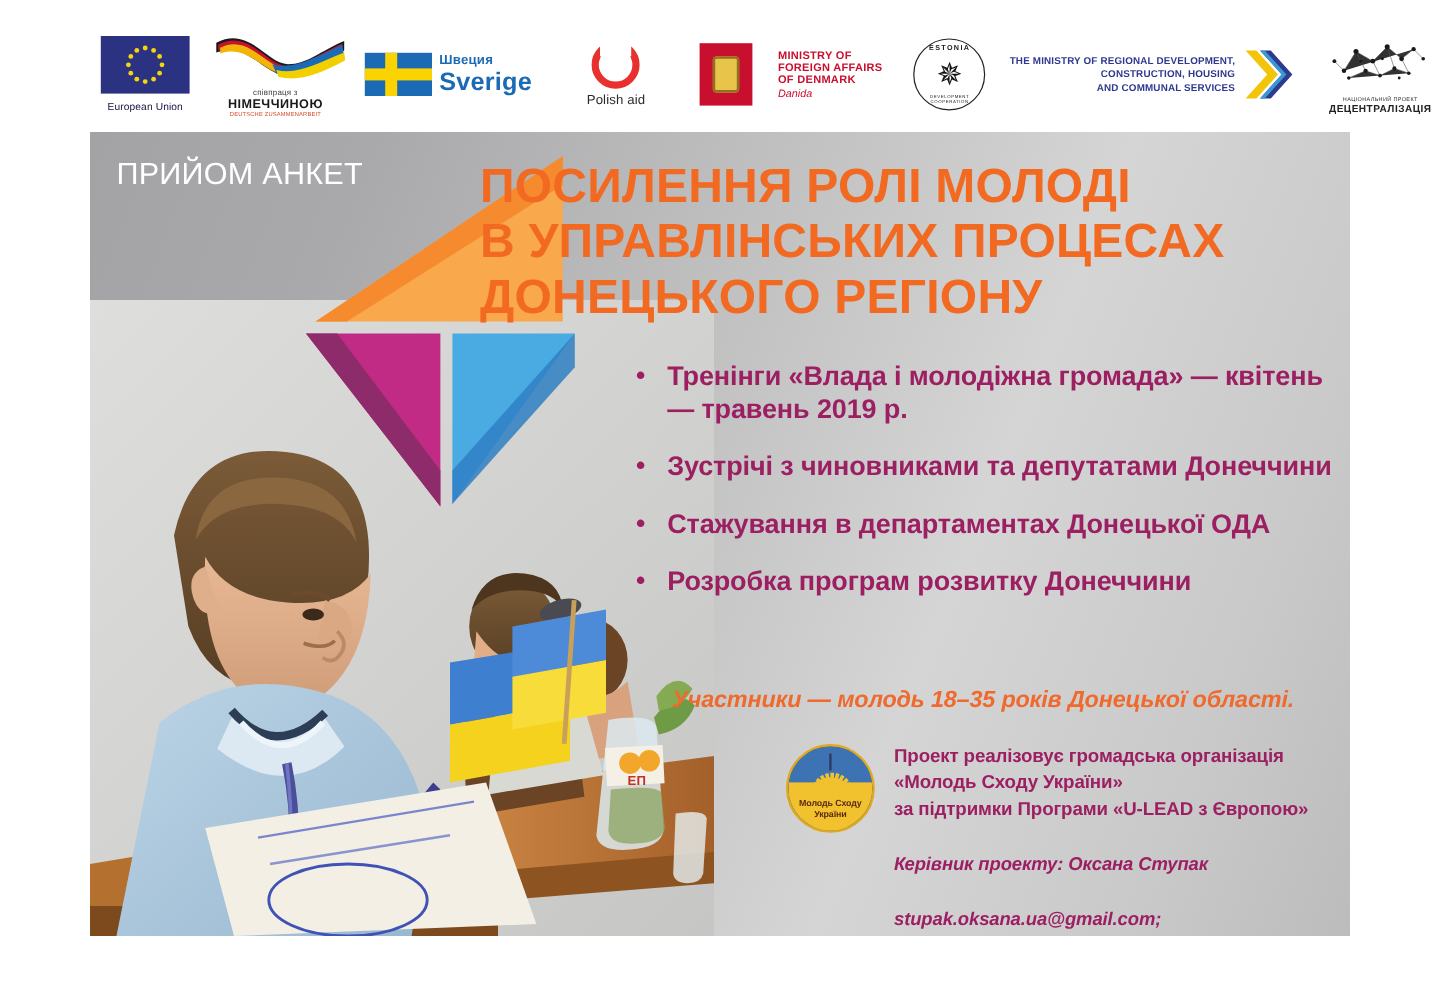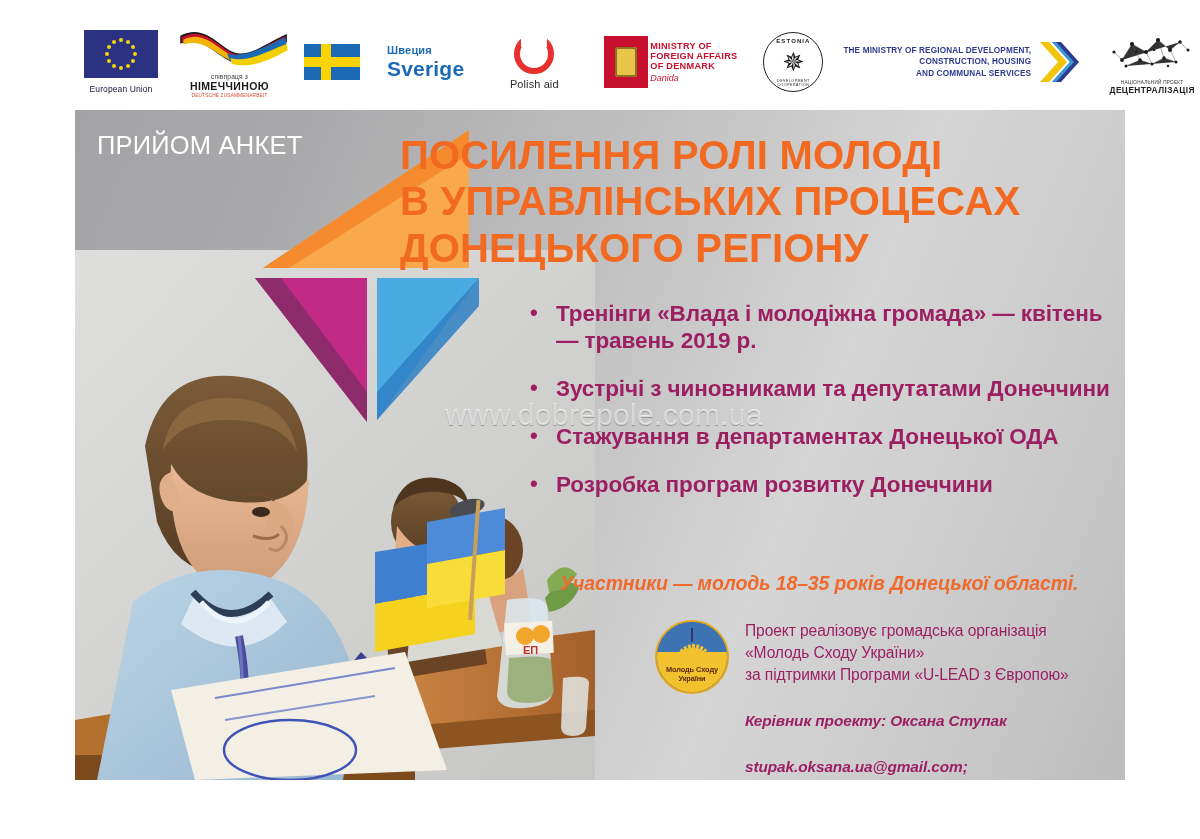--- a/index.html
+++ b/index.html
@@ -45,21 +45,21 @@
   .de-cap2{font-size:10.5px;font-weight:bold;color:#1a1a1a;letter-spacing:.4px;}
   .de-cap3{font-size:4.8px;color:#d44b2a;letter-spacing:.15px;margin-top:1px;}
 
   
   .se-wrap{margin-left:22px;display:flex;align-items:center;}
   .se-flag{
     width:56px;height:36px;background:#1b6ab5;position:relative;flex:0 0 auto;
   }
   .se-flag i.v{position:absolute;left:17px;top:0;width:10px;height:36px;background:#fbd302;}
   .se-flag i.h{position:absolute;left:0;top:13px;width:56px;height:10px;background:#fbd302;}
-  .se-txt{margin-left:27px;line-height:1;}
+  .se-txt{margin-left:6px;line-height:1;}
   .se-t1{font-size:11px;color:#1b6ab5;font-weight:600;letter-spacing:.2px;}
   .se-t2{font-size:21px;color:#1b6ab5;font-weight:600;letter-spacing:.2px;margin-top:2px;}
 
   
   .pl-wrap{width:92px;margin-left:24px;text-align:center;}
   .pl-mark{
     width:40px;height:40px;margin:0 auto;position:relative;
   }
   .pl-mark .ring{
     position:absolute;inset:0;border:6px solid #e8302f;border-radius:50%;
@@ -72,21 +72,21 @@
   
   .dk-wrap{margin-left:24px;display:flex;align-items:center;}
   .dk-shield{
     width:44px;height:52px;background:#c8102e;position:relative;flex:0 0 auto;
     display:flex;align-items:center;justify-content:center;
   }
   .dk-shield .crown{
     width:22px;height:30px;background:#e8c44a;border-radius:3px;
     box-shadow:inset 0 0 0 2px #8c7320;
   }
-  .dk-txt{margin-left:2px;line-height:1.12;}
+  .dk-txt{margin-left:21px;line-height:1.12;}
   .dk-l{font-size:9.2px;font-weight:bold;color:#c8102e;letter-spacing:.25px;}
   .dk-d{font-size:9px;font-style:italic;color:#c8102e;margin-top:2px;}
 
   
   .ee-wrap{margin-left:26px;}
   .ee-circle{
     width:58px;height:58px;border-radius:50%;border:1.4px solid #222;
     position:relative;display:flex;align-items:center;justify-content:center;
   }
   .ee-top{
@@ -194,21 +194,21 @@
   .org-logo .band{
     position:absolute;left:0;right:0;bottom:0;height:40px;background:#f2c12e;
   }
   .org-logo .band-t{
     position:absolute;left:0;right:0;bottom:9px;text-align:center;
     font-size:7.4px;font-weight:bold;color:#5b2a12;line-height:1.25;
     letter-spacing:-.1px;
   }
   .org-txt{margin-left:16px;flex:1 1 auto;}
   .org-l{
-    color:#9c1f62;font-size:15.6px;line-height:1.42;letter-spacing:-.1px;
+    color:#9c1f62;font-size:15.6px;line-height:1.42;letter-spacing:-.1px;font-weight:bold;
   }
   .org-contact{margin-top:13px;color:#9c1f62;font-style:italic;font-weight:bold;}
   .org-contact div{font-size:15.4px;line-height:1.4;letter-spacing:-.1px;margin-top:24px;}
 
   
   .watermark{
     position:absolute;left:370px;top:288px;
     font-size:30px;color:rgba(255,255,255,.62);
     letter-spacing:.3px;
     text-shadow:0 1px 0 rgba(90,90,90,.45);
@@ -518,15 +518,14 @@
         <div class="org-l">«Молодь Сходу України»</div>
         <div class="org-l">за підтримки Програми «U-LEAD з Європою»</div>
         <div class="org-contact">
           <div>Керівник проекту: Оксана Ступак</div>
           <div>stupak.oksana.ua@gmail.com;</div>
           <div>+38 (050) 174-18-19</div>
         </div>
       </div>
     </div>
 
-    <div class="watermark">www.dobrepole.com.ua</div>
   </div>
 </div>
 
 </body></html>

